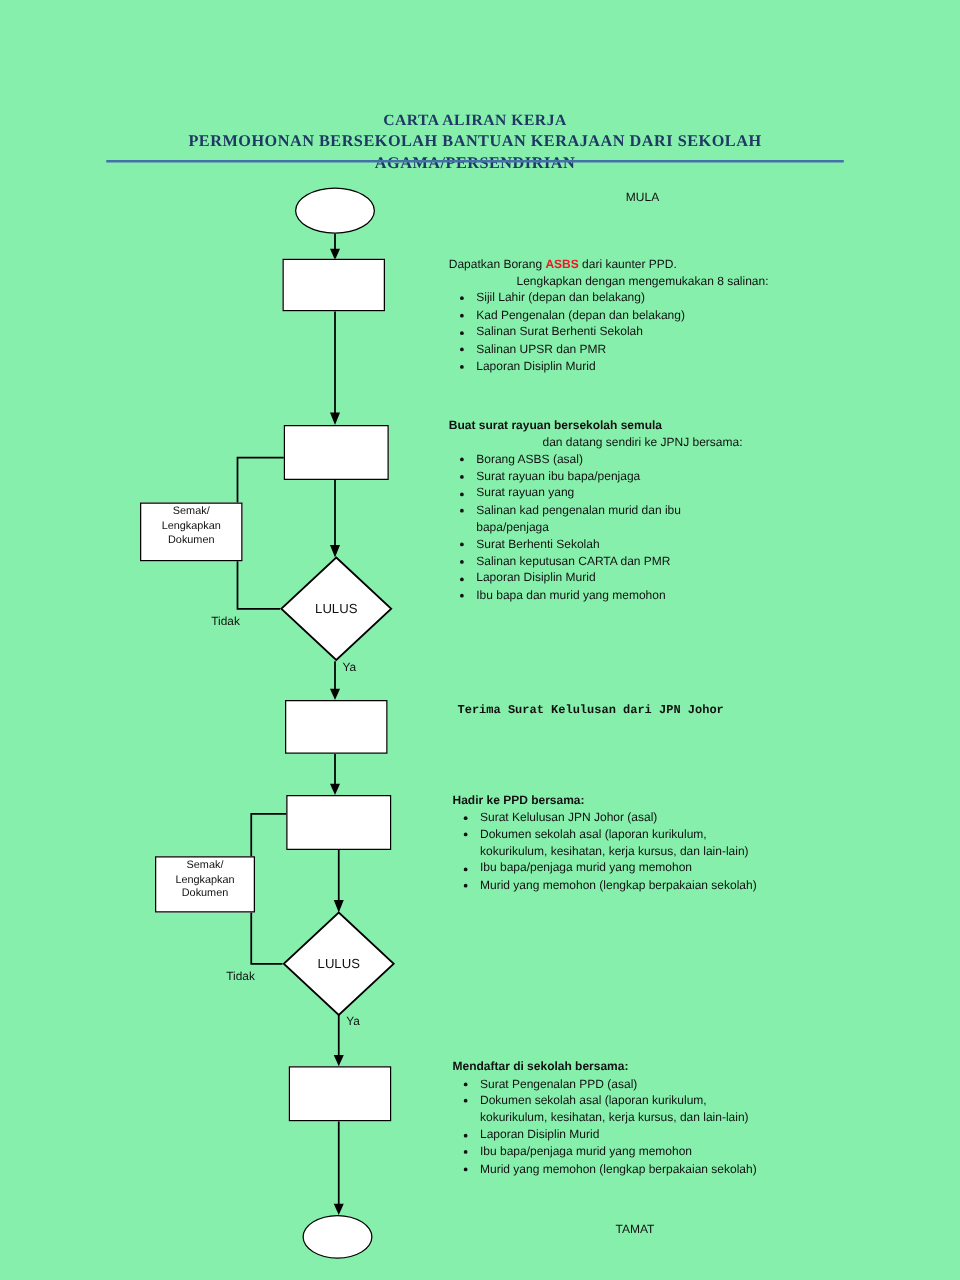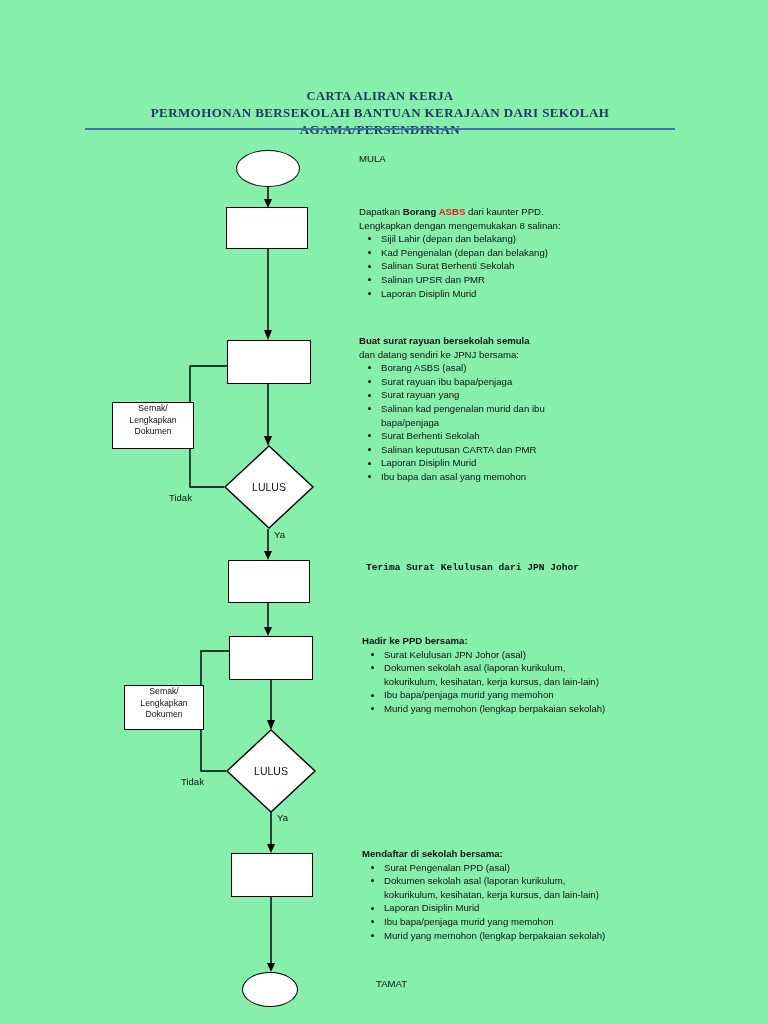--- a/index.html
+++ b/index.html
@@ -100,21 +100,21 @@
 
   
   .text-block {
     position: absolute;
     width: 310px;
     font-size: 9.6px;
     line-height: 13.6px;
     color: #111111;
   }
   .tb-heading { font-weight: bold; }
-  .tb-plain   { font-weight: normal; }
+  .tb-plain   { font-weight: normal; text-align: center; }
   .tb-line    { display: block; }
   .tb-list {
     list-style: none;
     margin: 0;
     padding: 0;
   }
   .tb-list li {
     position: relative;
     padding-left: 22px;
     margin: 0;
@@ -125,21 +125,21 @@
     top: 5.2px;
     width: 3.1px;
     height: 3.1px;
     border-radius: 50%;
     background: #111111;
   }
   .tb-list li .cont {
     display: block;
   }
   .red { color: #ED1B24; font-weight: bold; }
-  .bold { font-weight: bold; }
+  .bold { font-weight: normal; }
 </style>
 </head>
 <body>
 
 <div id="page">
 
   <div id="header">
     <div class="doc-title line1">CARTA ALIRAN KERJA</div>
     <div class="doc-title line2">PERMOHONAN BERSEKOLAH BANTUAN KERAJAAN DARI SEKOLAH AGAMA/PERSENDIRIAN</div>
   </div>
@@ -243,21 +243,21 @@
     <span class="tb-line tb-heading">Buat surat rayuan bersekolah semula</span>
     <span class="tb-line tb-plain">dan datang sendiri ke JPNJ bersama:</span>
     <ul class="tb-list">
       <li><span class="dot"></span><span>Borang ASBS (asal)</span></li>
       <li><span class="dot"></span><span>Surat rayuan ibu bapa/penjaga</span></li>
       <li><span class="dot"></span><span>Surat rayuan yang</span></li>
       <li><span class="dot"></span><span>Salinan kad pengenalan murid dan ibu</span><span class="cont">bapa/penjaga</span></li>
       <li><span class="dot"></span><span>Surat Berhenti Sekolah</span></li>
       <li><span class="dot"></span><span>Salinan keputusan CARTA dan PMR</span></li>
       <li><span class="dot"></span><span>Laporan Disiplin Murid</span></li>
-      <li><span class="dot"></span><span>Ibu bapa dan asal yang memohon</span></li>
+      <li><span class="dot"></span><span>Ibu bapa dan murid yang memohon</span></li>
     </ul>
   </div>
 
   <div class="text-block" style="left:366px; top:561px;font-family:Liberation Mono, monospace;">
     <span class="tb-line tb-heading">Terima Surat Kelulusan dari JPN Johor</span>
   </div>
 
   <div class="text-block" style="left:362px; top:634px;">
     <span class="tb-line tb-heading">Hadir ke PPD bersama:</span>
     <ul class="tb-list">
@@ -272,17 +272,17 @@
     <span class="tb-line tb-heading">Mendaftar di sekolah bersama:</span>
     <ul class="tb-list">
       <li><span class="dot"></span><span>Surat Pengenalan PPD (asal)</span></li>
       <li><span class="dot"></span><span>Dokumen sekolah asal (laporan kurikulum,</span><span class="cont">kokurikulum, kesihatan, kerja kursus, dan lain-lain)</span></li>
       <li><span class="dot"></span><span>Laporan Disiplin Murid</span></li>
       <li><span class="dot"></span><span>Ibu bapa/penjaga murid yang memohon</span></li>
       <li><span class="dot"></span><span>Murid yang memohon (lengkap berpakaian sekolah)</span></li>
     </ul>
   </div>
 
-  <div class="text-block" style="left:376px; top:977px;">
+  <div class="text-block" style="left:353px; top:977px;">
     <span class="tb-line tb-plain">TAMAT</span>
   </div>
 
 </div>
 
 </body></html>

